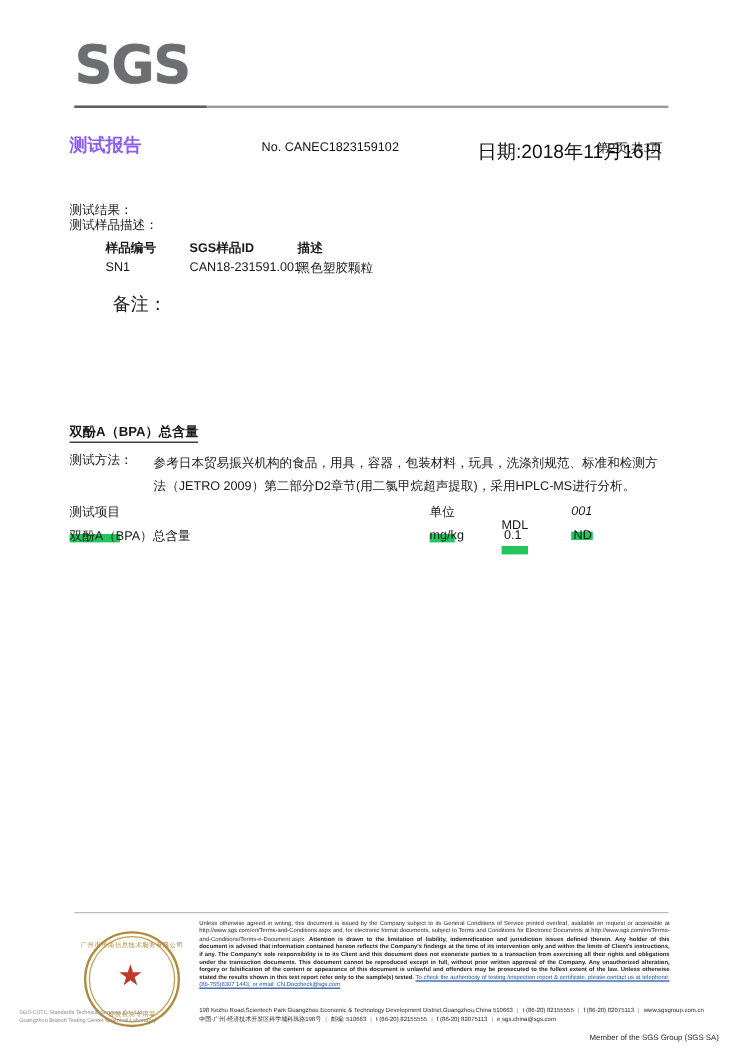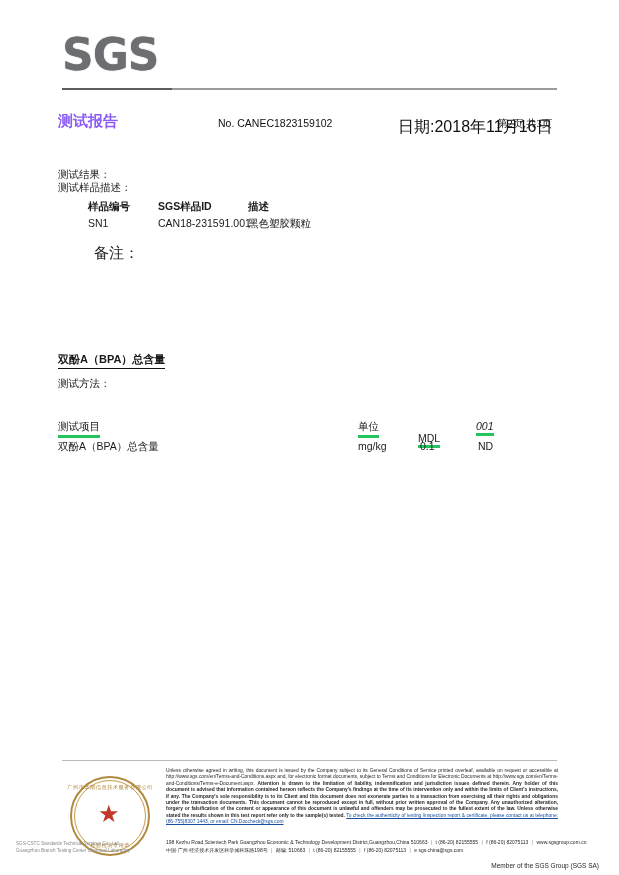--- a/index.html
+++ b/index.html
@@ -80,21 +80,21 @@
   .method-label{
     position:absolute;left:58px;top:377px;font-size:10.5px;text-align:right;
   }
   .method-body{
     position:absolute;left:128px;top:377px;width:420px;font-size:10.5px;line-height:19px;
   }
   
   .res-head{
     position:absolute;left:58px;top:420px;width:500px;height:16px;font-size:10.5px;
   }
-  .res-head .underline{border-bottom:3px solid #22c55e;padding-bottom:1px;}
+  .res-head .underline{border-bottom:7px solid #22c55e;padding-bottom:11px;}
   .rh-item{position:absolute;left:0px;}
   .rh-unit{position:absolute;left:300px;}
   .rh-mdl{position:absolute;left:360px;margin-top:12px;}
   .rh-001{position:absolute;left:418px;font-style:italic;}
   .res-row{
     position:absolute;left:58px;top:440px;width:500px;height:16px;font-size:10.5px;
   }
   .rr-item{position:absolute;left:0px;}
   .rr-unit{position:absolute;left:300px;}
   .rr-mdl{position:absolute;left:362px;}
@@ -176,20 +176,21 @@
       <span class="c1">SN1</span>
       <span class="c2">CAN18-231591.001</span>
       <span class="c3">黑色塑胶颗粒</span>
     </div>
   </div>
 
   <div class="lbl-remark">备注：</div>
 
   <div class="sec-title">双酚A（BPA）总含量</div>
   <div class="method-label">测试方法：</div>
+  <div class="method-body">参考日本贸易振兴机构的食品，用具，容器，包装材料，玩具，洗涤剂规范、标准和检测方法（JETRO 2009）第二部分D2章节(用二氯甲烷超声提取)，采用HPLC-MS进行分析。</div>
 
   <div class="res-head">
     <span class="rh-item underline">测试项目</span>
     <span class="rh-unit underline">单位</span>
     <span class="rh-mdl underline">MDL</span>
     <span class="rh-001 underline">001</span>
   </div>
 
   <div class="res-row">
     <span class="rr-item">双酚A（BPA）总含量</span>

